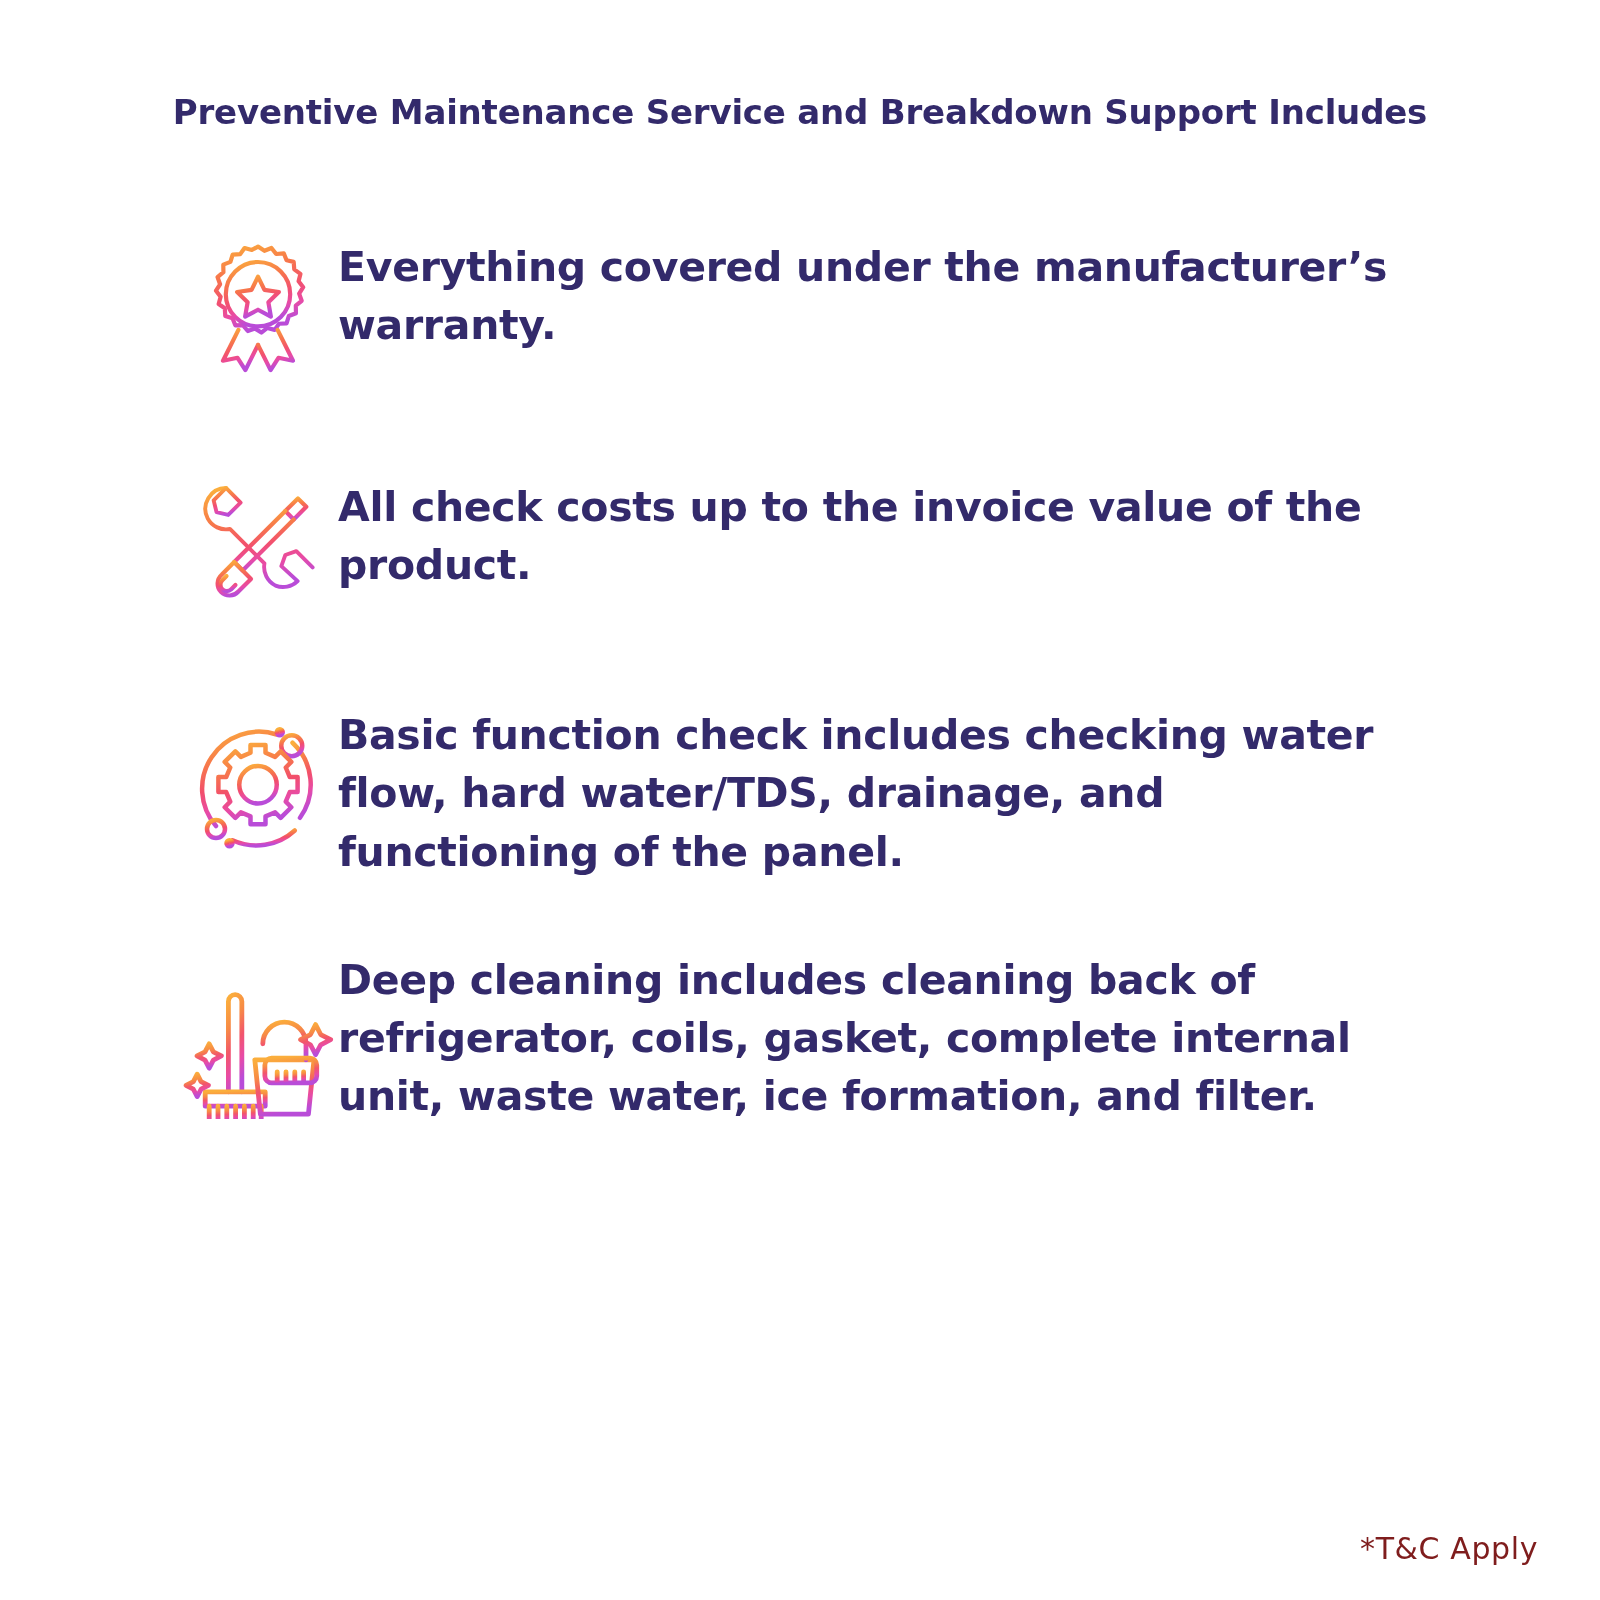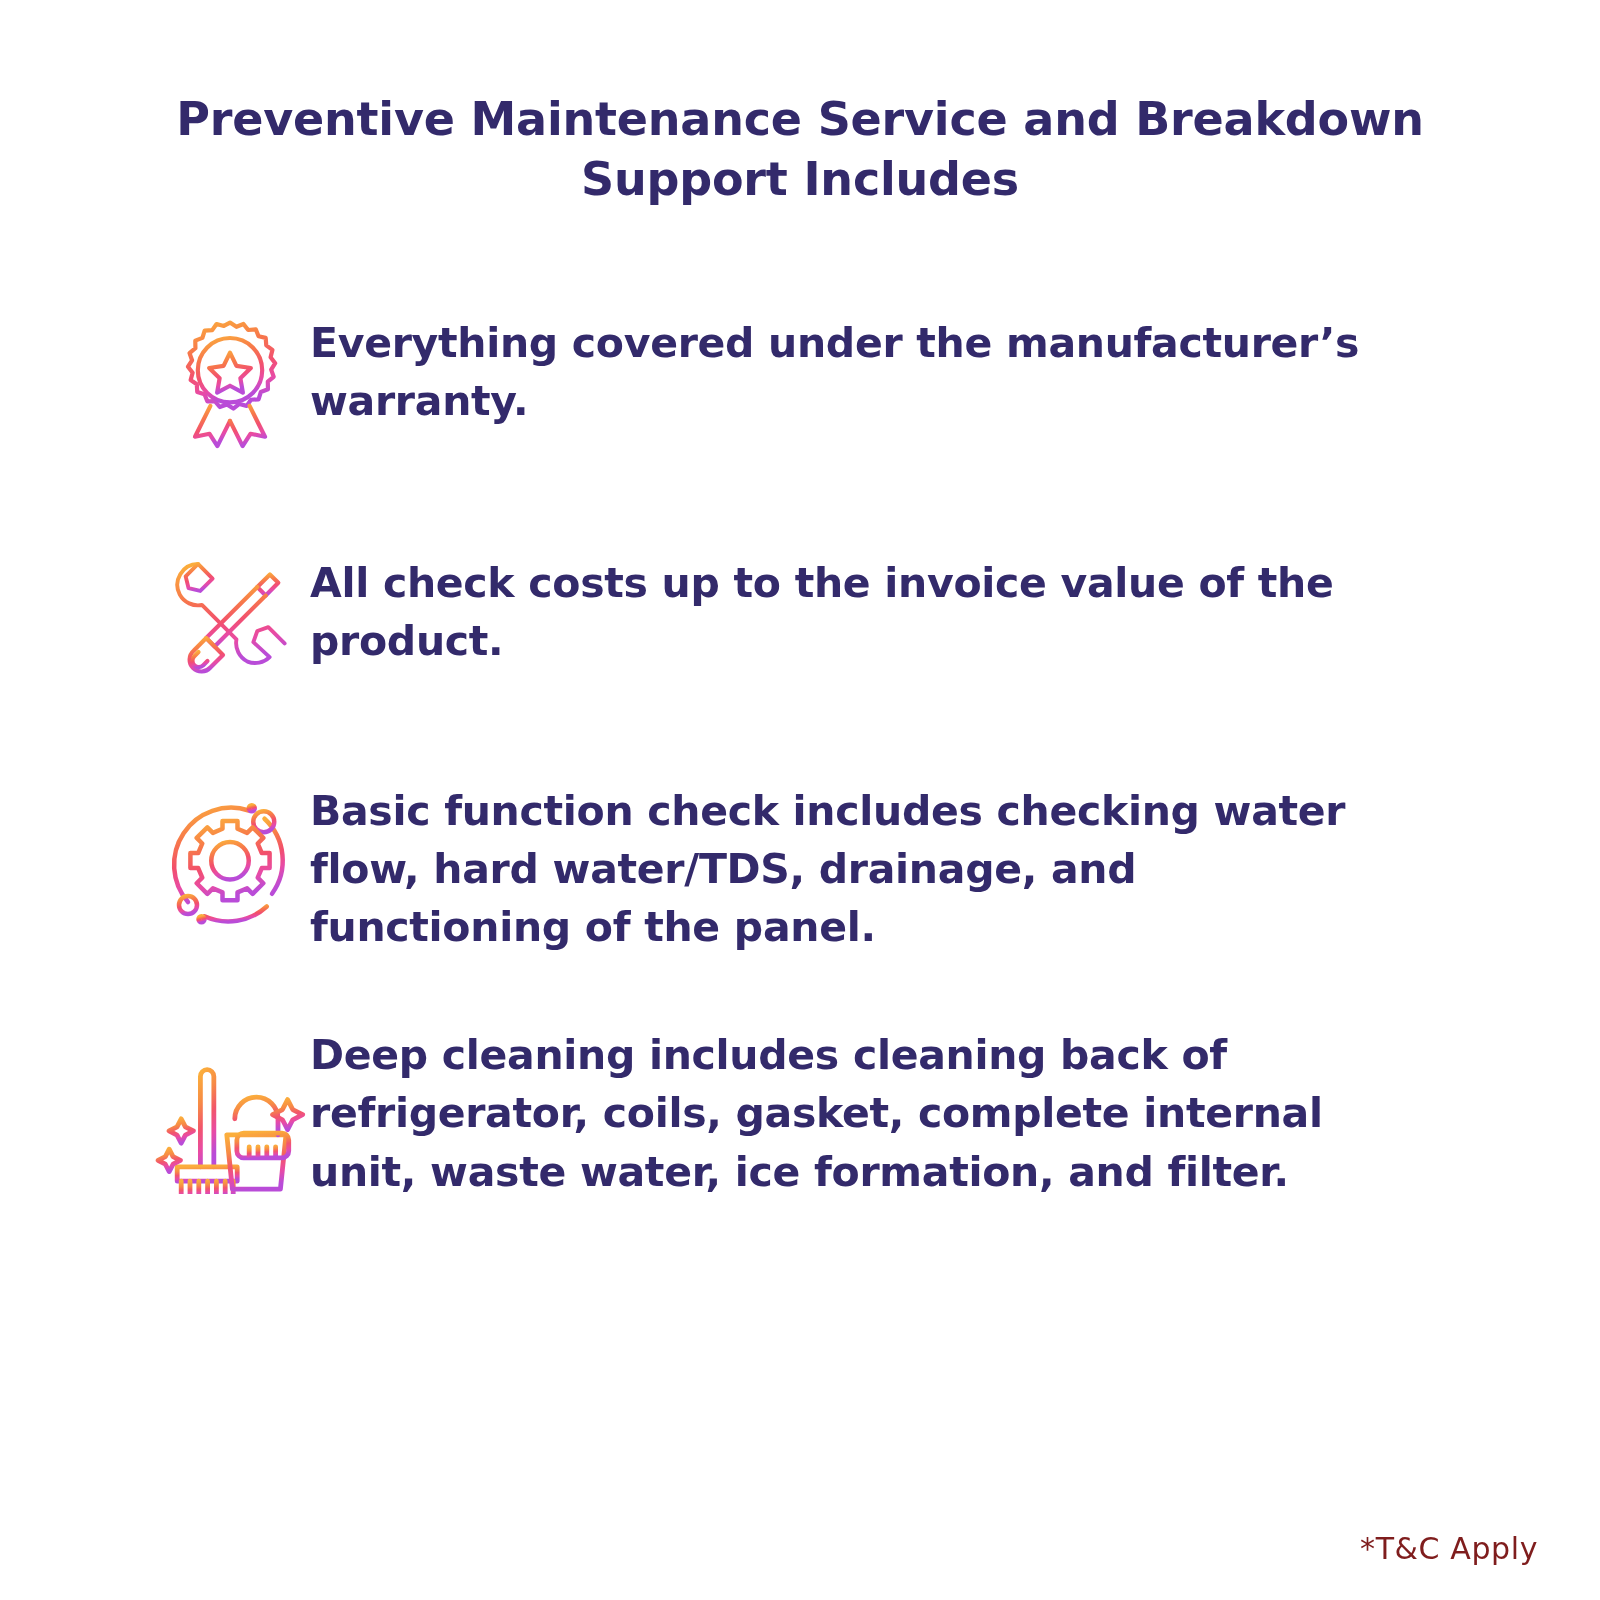--- a/index.html
+++ b/index.html
@@ -45,34 +45,35 @@
         #9B2D8E 84%,
         #6F2C91 100%);
     -webkit-background-clip: text;
     background-clip: text;
     color: transparent;
     -webkit-text-fill-color: transparent;
     display: inline-block;
   }
   .subtitle {
     font-family: "DejaVu Sans", sans-serif;
-    font-size: 46px;
+    font-size: 34px;
     font-weight: 700;
     line-height: 1.30;
     color: #332A6B;
     margin: 38px auto 0 auto;
     max-width: 1260px;
     letter-spacing: -0.2px;
   }
 
   
   .features {
     margin-top: 92px;
     padding-left: 150px;
     padding-right: 120px;
+    margin-left: 28px;
   }
   .feature-row {
     display: flex;
     align-items: flex-start;
     margin-bottom: 58px;
   }
   .feature-icon {
     width: 160px;
     min-width: 160px;
     display: flex;

